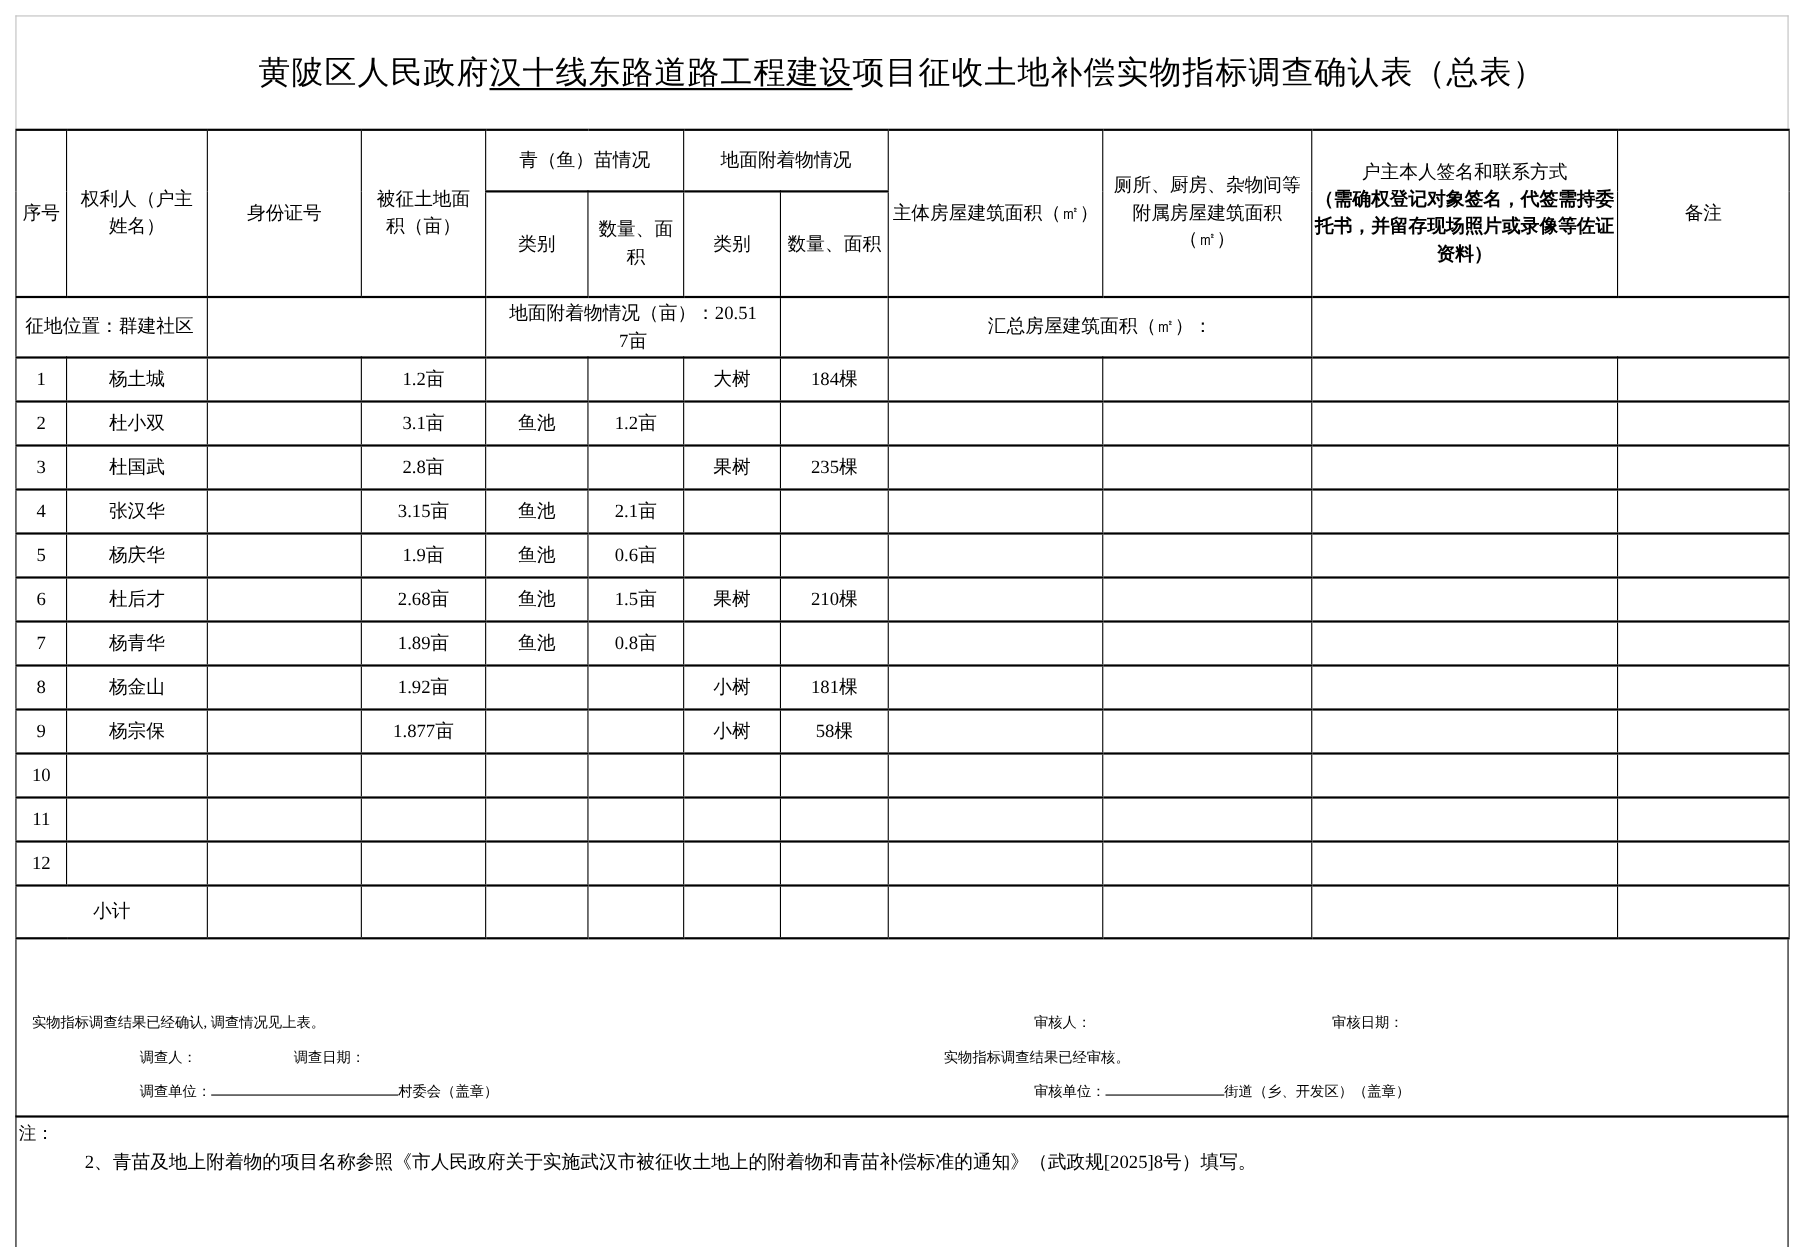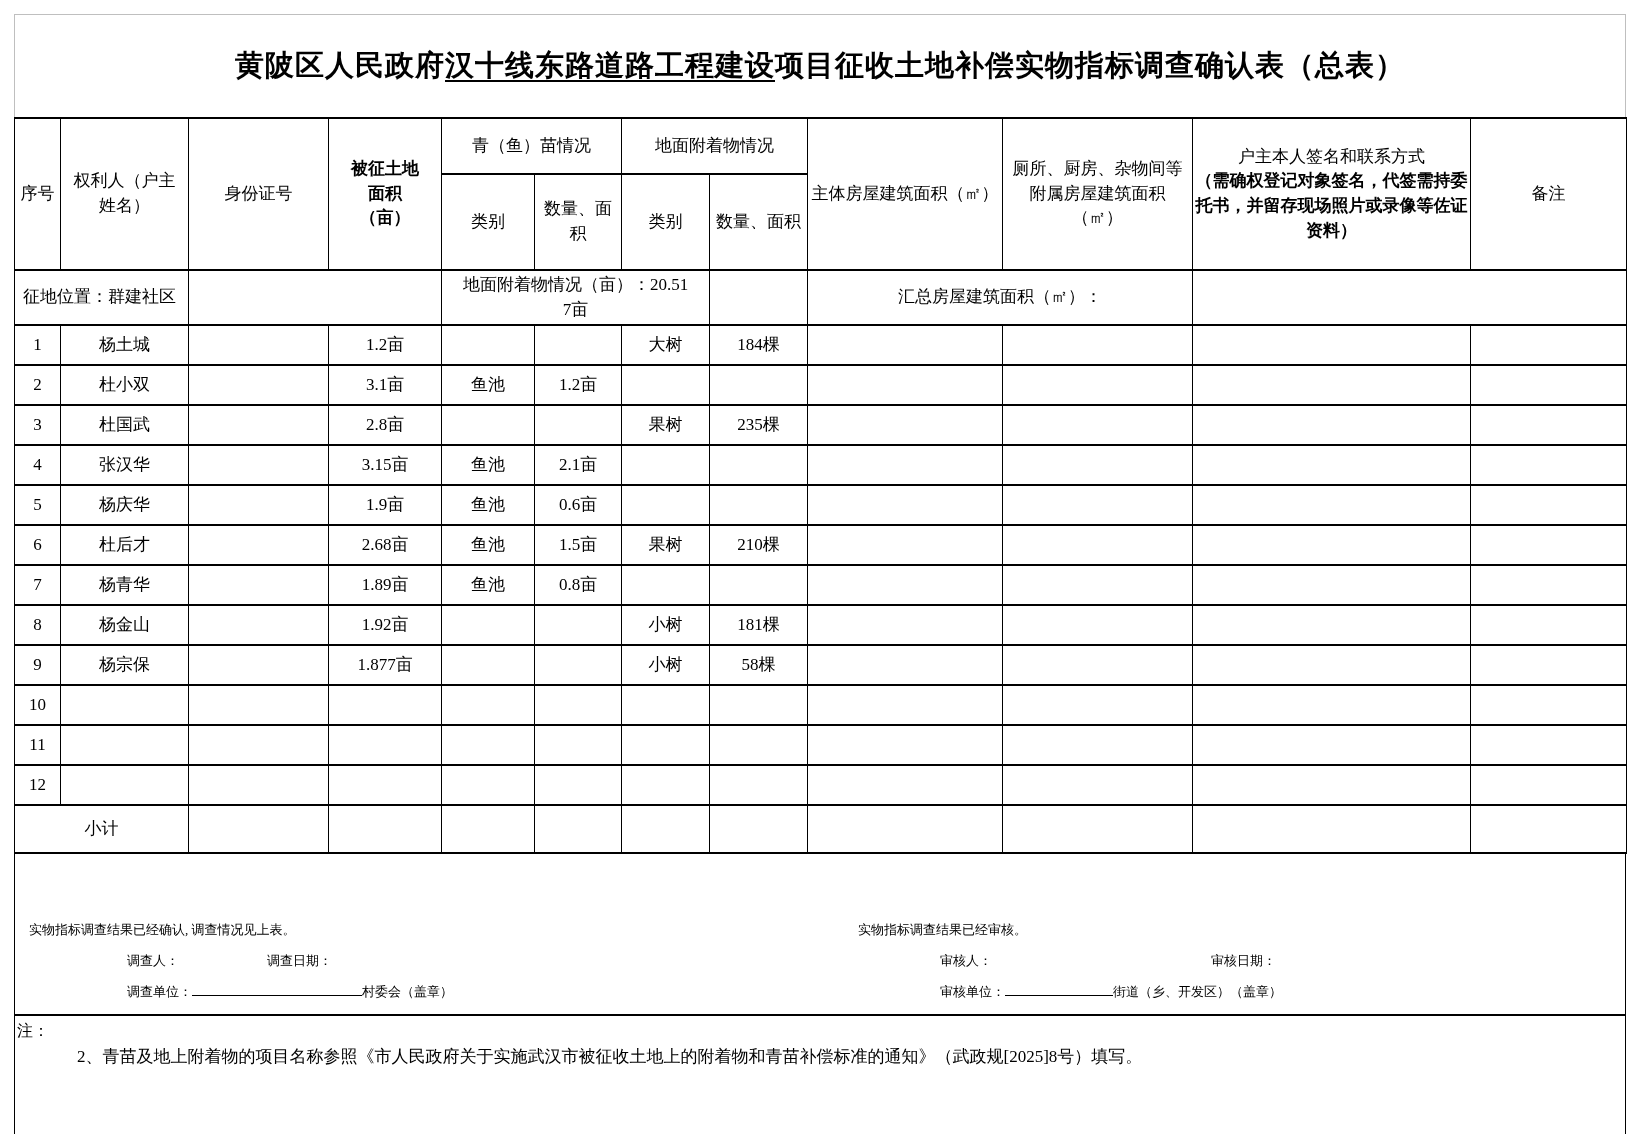--- a/index.html
+++ b/index.html
@@ -3,39 +3,39 @@
 <meta charset="utf-8">
 <style>
   html,body { margin:0; padding:0; background:#ffffff; }
   body { font-family:"Liberation Serif","DejaVu Serif",serif; color:#000; }
   .sheet { width:1612px; margin:14px 0 0 14px; background:#fff; }
 
   
   .title-box {
     border:1px solid #bfbfbf; border-bottom:none;
     height:102px; display:flex; align-items:center; justify-content:center;
-    font-size:29px; font-weight:bold; letter-spacing:1px;
+    font-size:29px; font-weight:normal; letter-spacing:1px;
   }
   .u { text-decoration:underline; text-underline-offset:5px; }
 
   
   table { border-collapse:collapse; table-layout:fixed; width:1612px; }
   td, th {
     border:1px solid #000; border-top-width:2px; border-bottom-width:2px;
     text-align:center; vertical-align:middle;
     font-size:17px; font-weight:normal; padding:2px 3px;
     line-height:1.45; overflow:hidden; word-break:break-all;
   }
   tr.info-row td { height:40px; }
   td.info-left { text-align:left; padding-left:8px;margin-left:12px; }
   td.info-land { padding:2px 20px; }
   tr.head-a th { height:50px; }
   tr.head-b th { height:90px; }
   th.owner-h { padding:2px 12px;margin-top:38px; }
-  th.landarea-h { padding:2px 22px;font-weight:bold; }
+  th.landarea-h { padding:2px 10px; }
   th.aux-h { padding:2px 6px; }
   th.sign-h { padding:2px 0; }
   .sign-note { font-weight:bold; }
   tbody.rows td { height:34px; }
   tr.subtotal-row td { height:42px; }
 
   
   .footer-box {
     border:1px solid #000; border-top:none; border-bottom-width:2px;
     height:160px; display:flex; font-size:13px;
@@ -311,24 +311,24 @@
     <div class="f-left">
       <div class="f-line">实物指标调查结果已经确认, 调查情况见上表。</div>
       <div class="f-line">
         <span class="ind-a">调查人：</span><span class="gap-a">调查日期：</span>
       </div>
       <div class="f-line">
         <span class="ind-a">调查单位：</span><span class="blank blank-village"></span><span>村委会（盖章）</span>
       </div>
     </div>
     <div class="f-right">
-      <div class="f-line">实物指标调查结果已经审核。</div>
       <div class="f-line">
         <span class="ind-b">审核人：</span><span class="gap-b">审核日期：</span>
       </div>
+      <div class="f-line">实物指标调查结果已经审核。</div>
       <div class="f-line">
         <span class="ind-b">审核单位：</span><span class="blank blank-street"></span><span>街道（乡、开发区）（盖章）</span>
       </div>
     </div>
   </div>
 
   <div class="notes-box">
     <div class="note-label">注：</div>
     <div class="note-item">2、青苗及地上附着物的项目名称参照《市人民政府关于实施武汉市被征收土地上的附着物和青苗补偿标准的通知》（武政规[2025]8号）填写。</div>
   </div>

